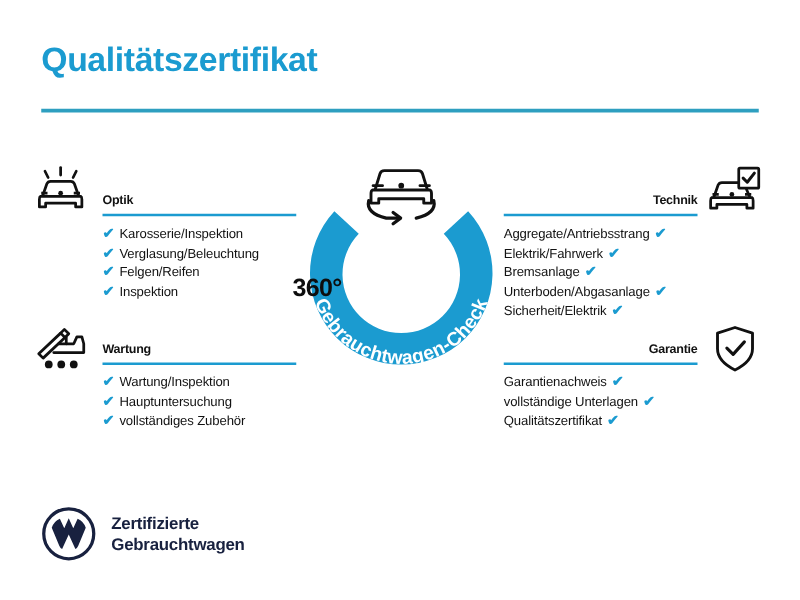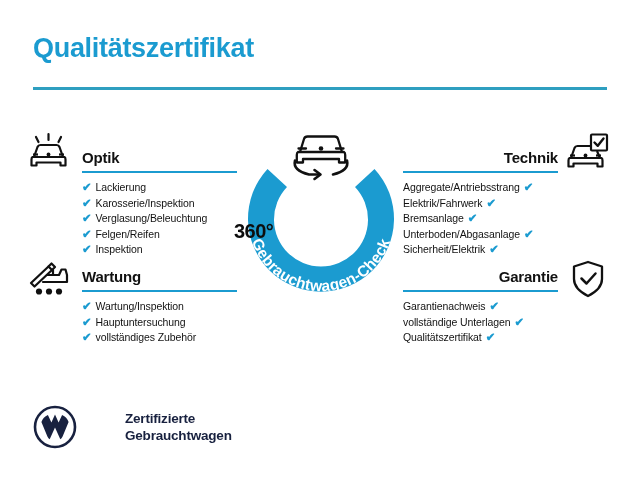--- a/index.html
+++ b/index.html
@@ -40,21 +40,21 @@
   .section {
     position: absolute;
   }
   .sec-head {
     position: relative;
     height: 24px;
   }
   .sec-title {
     position: absolute;
     bottom: 0;
-    font-size: 15px;
+    font-size: 10px;
     font-weight: bold;
     color: #111111;
     white-space: nowrap;
     letter-spacing: -0.2px;
   }
   .sec-rule {
     height: 2px;
     background: #1b9bd0;
     margin-top: 5px;
   }
@@ -125,21 +125,20 @@
     letter-spacing: -0.5px;
   }
 
   
   .footer {
     position: absolute;
     left: 33px;
     top: 405px;
     display: flex;
     align-items: center;
-    gap: 36px;
   }
   .vw-logo { width: 44px; height: 44px; display: block; }
   .vw-text {
     margin-left: 12px;
     font-size: 13.5px;
     font-weight: bold;
     line-height: 17px;
     color: #18213f;
     letter-spacing: -0.2px;
   }
@@ -236,21 +235,20 @@
   </svg>
   <div class="badge-360">360°</div>
 </div>
 
 <div class="section left" id="sec-optik">
   <div class="sec-head">
     <span class="sec-title">Optik</span>
   </div>
   <div class="sec-rule"></div>
   <ul class="sec-list">
-      <li><span class="chk">✔</span><span>Lackierung</span></li>
       <li><span class="chk">✔</span><span>Karosserie/Inspektion</span></li>
       <li><span class="chk">✔</span><span>Verglasung/Beleuchtung</span></li>
       <li><span class="chk">✔</span><span>Felgen/Reifen</span></li>
       <li><span class="chk">✔</span><span>Inspektion</span></li>
     </ul>
 </div>
 
 <div class="section left" id="sec-wartung">
   <div class="sec-head">
     <span class="sec-title">Wartung</span>

